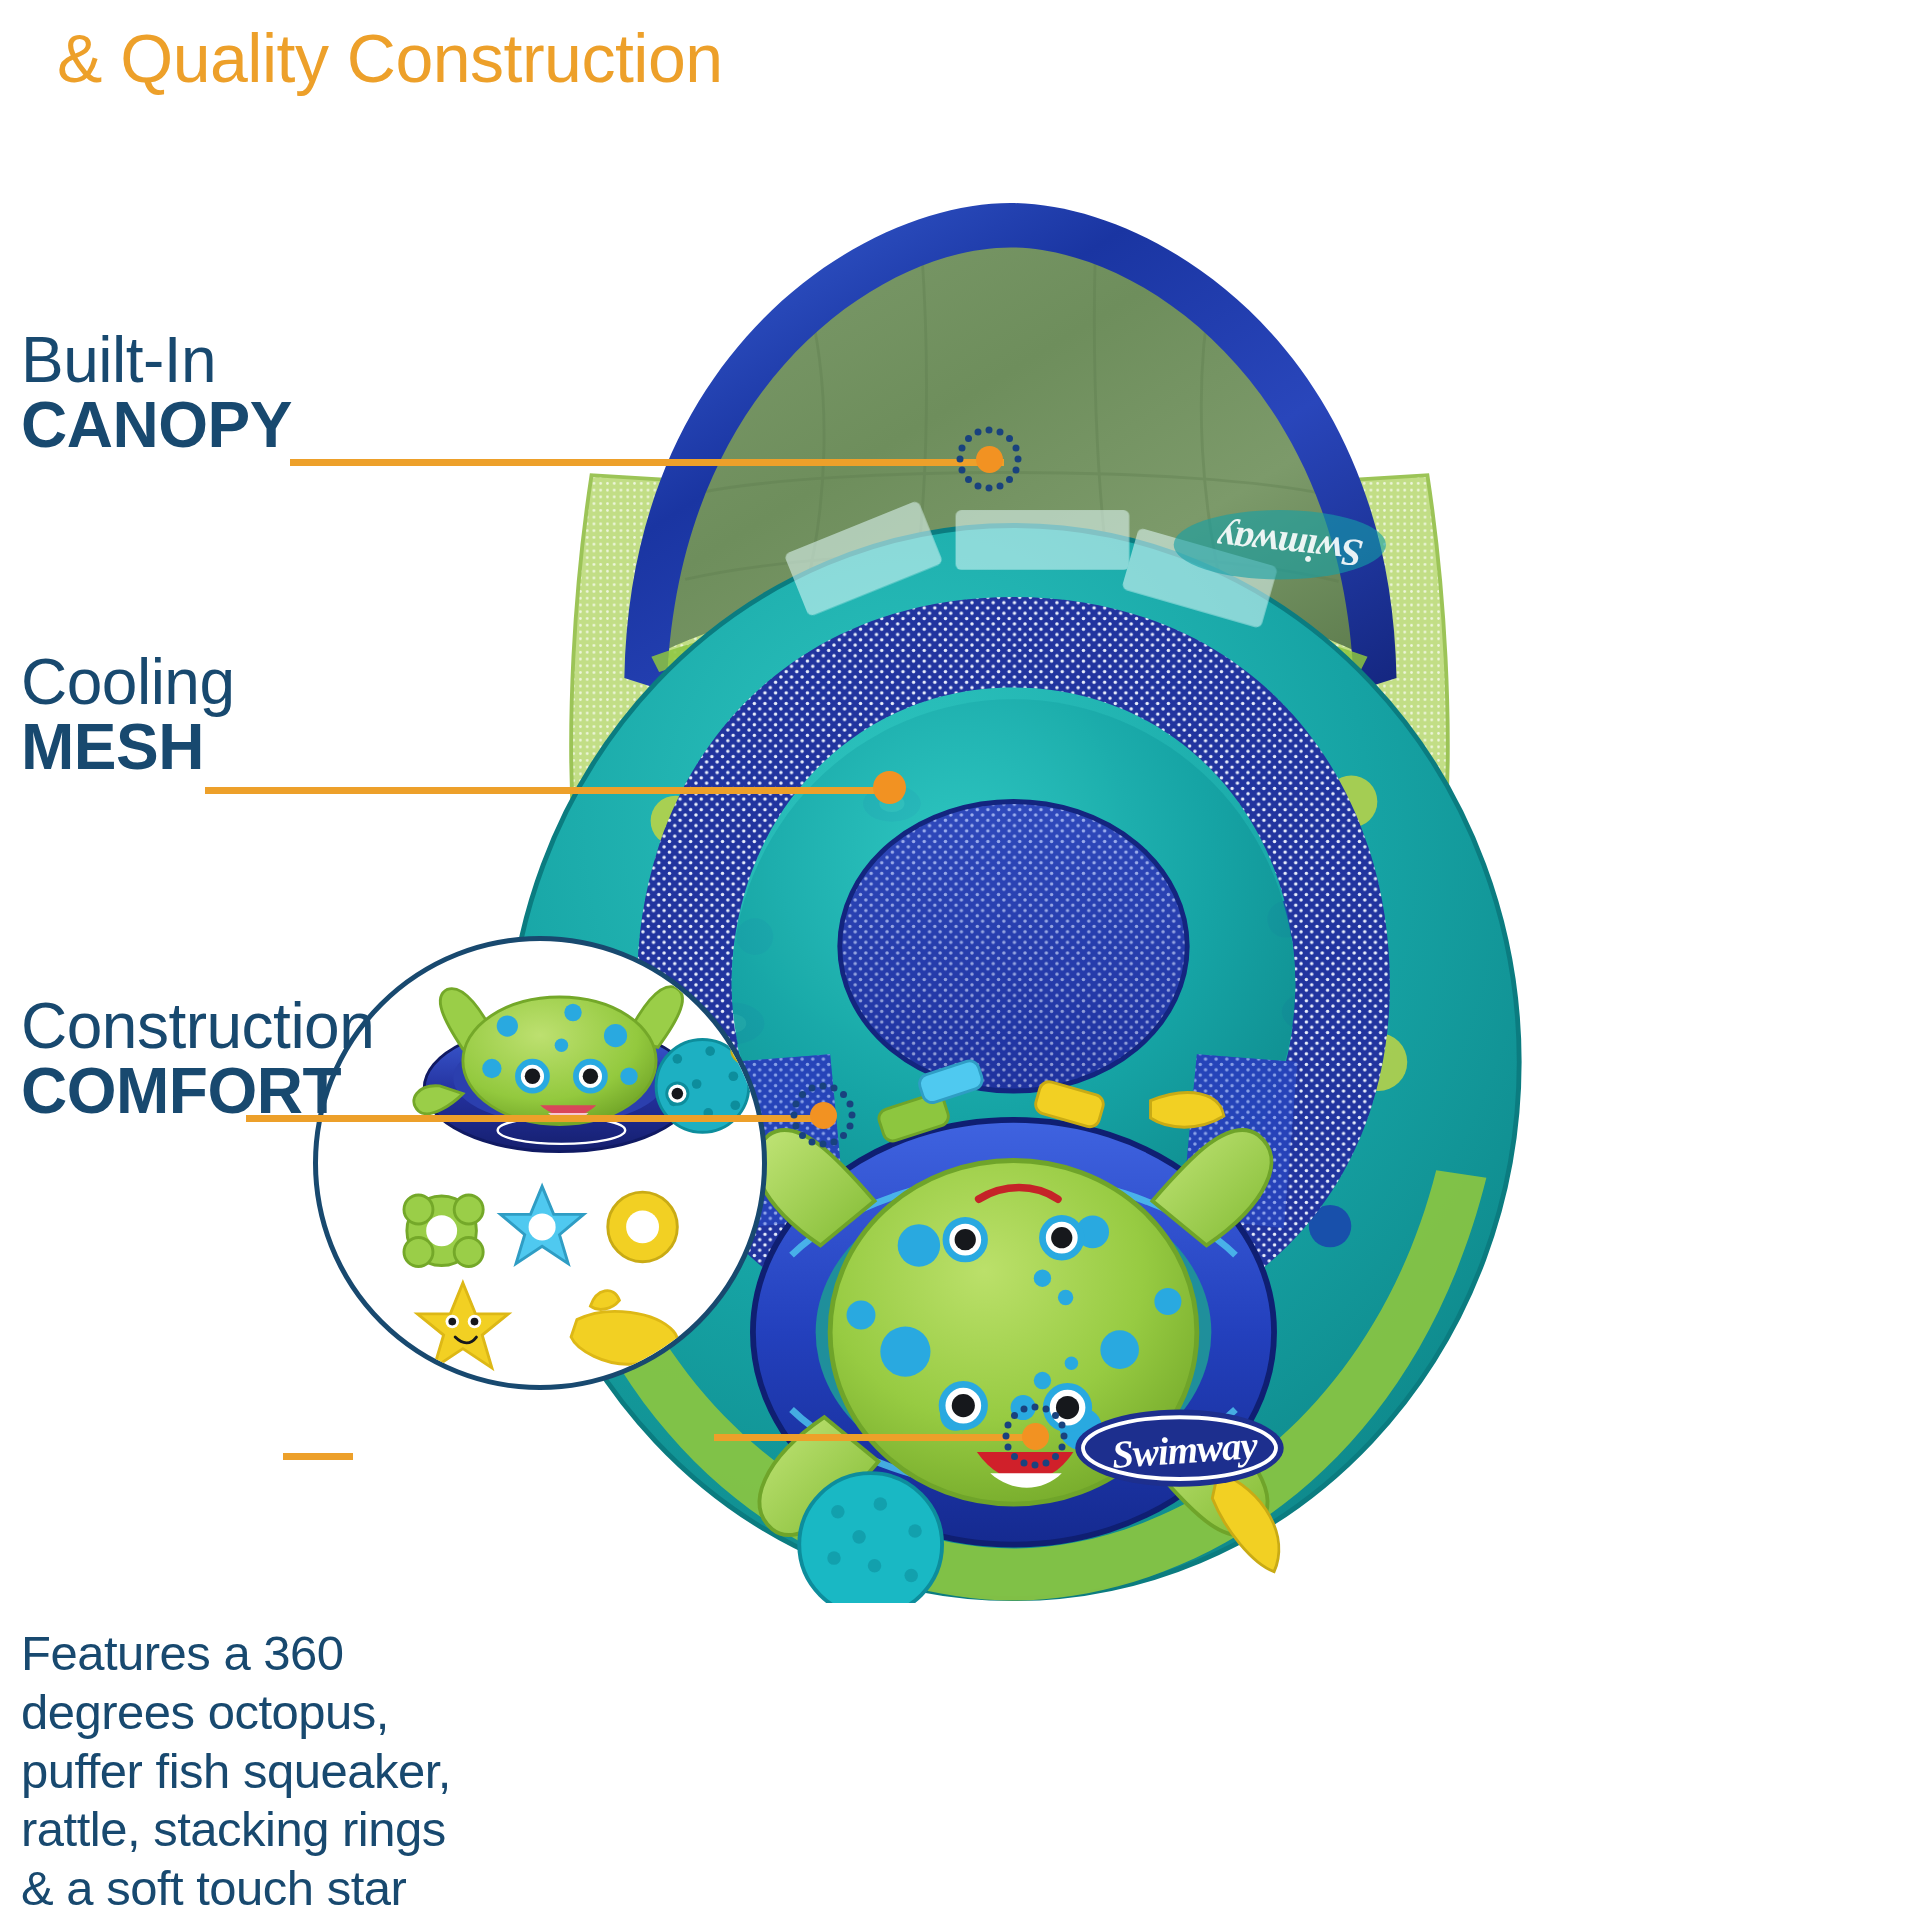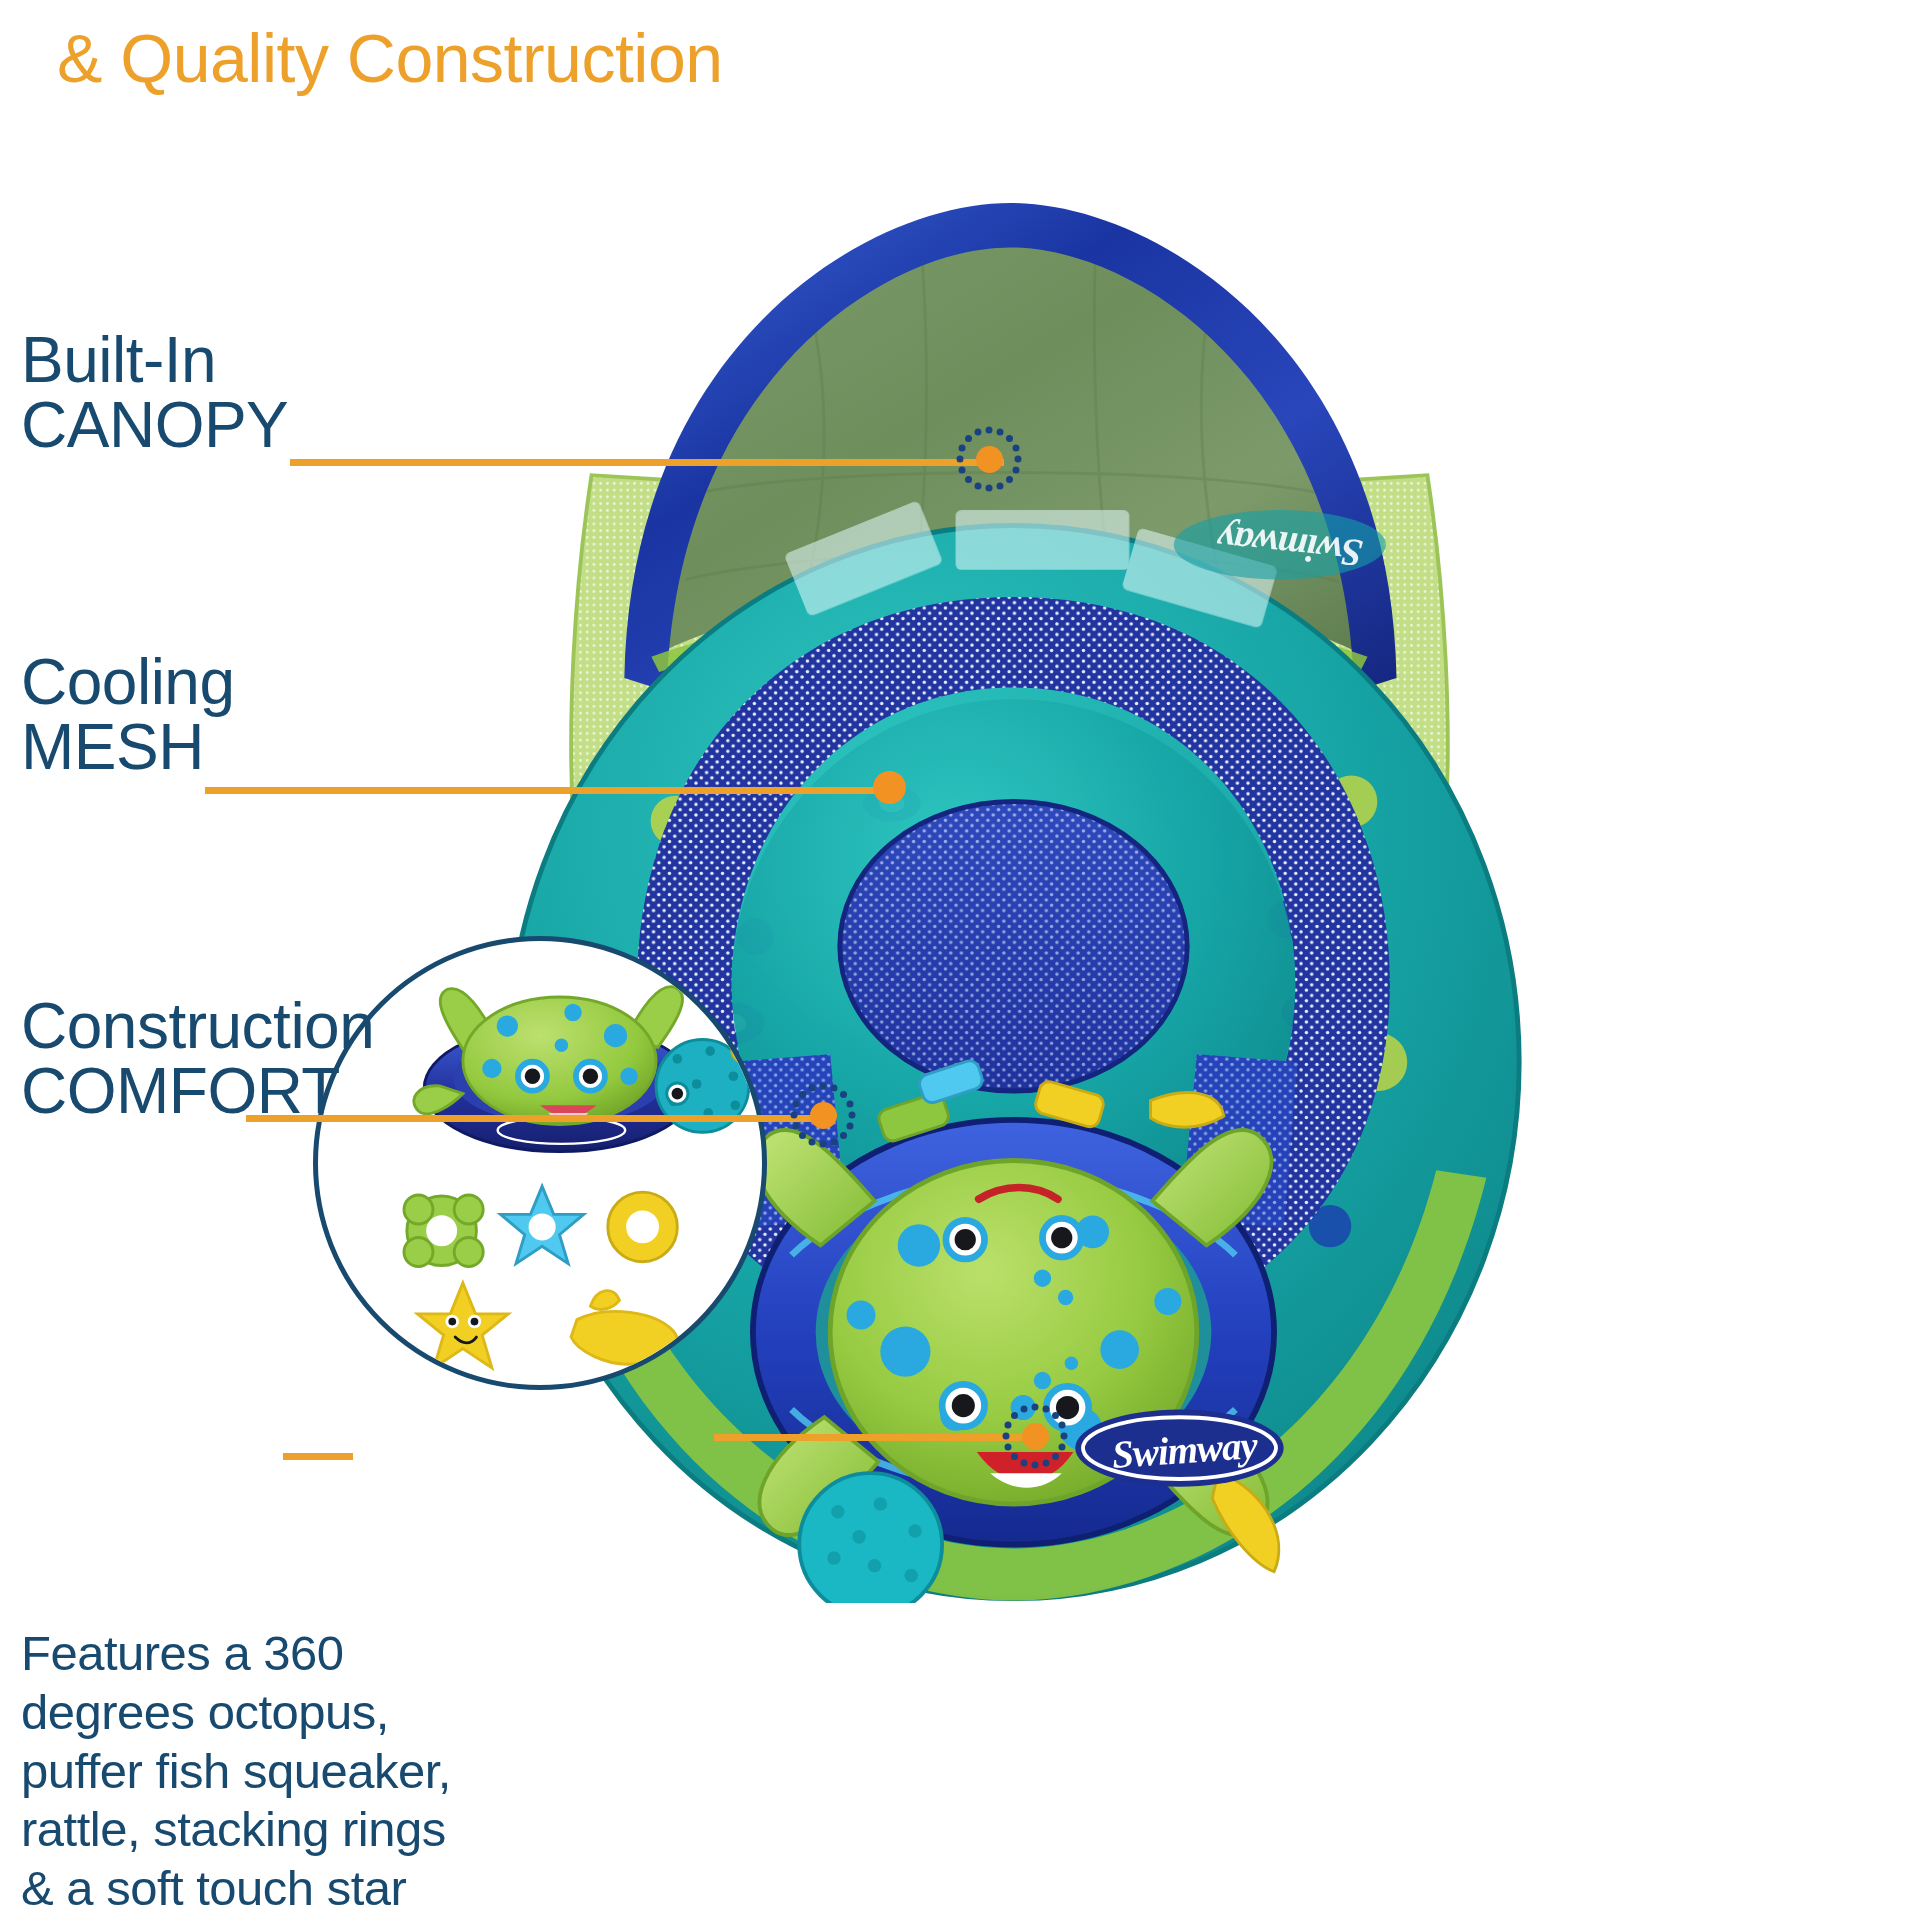--- a/index.html
+++ b/index.html
@@ -9,21 +9,21 @@
   
   #header{position:absolute;left:21px;top:7.7px;width:1062px;}
   #headline{font-size:112px;line-height:1.0;font-weight:bold;color:#18496f;
             letter-spacing:-1px;}
   #subhead{font-size:68px;line-height:1.05;color:#eda02a;font-weight:normal;
            margin-top:15.4px;letter-spacing:-0.5px;margin-left:36px;}
 
   
   .callout{position:absolute;color:#18496f;}
   .callout .l1{font-size:64px;line-height:1.02;font-weight:normal;letter-spacing:-0.5px;white-space:nowrap;}
-  .callout .l2{font-size:64px;line-height:1.02;font-weight:normal;letter-spacing:-0.5px;white-space:nowrap;}
+  .callout .l2{font-size:64px;line-height:1.02;font-weight:bold;letter-spacing:-0.5px;white-space:nowrap;}
   #callout-canopy{left:21px;top:328px;}
   #callout-mesh{left:21px;top:650px;}
   #callout-fabric{left:21px;top:994px;}
   #callout-center{left:21px;top:1352px;}
 
   
   .leader{position:absolute;height:6.8px;background:#eda02a;}
   #leader-canopy{left:290px;top:459px;width:714px;}
   #leader-mesh{left:205px;top:787px;width:686px;}
   #leader-fabric{left:246px;top:1115px;width:574px;}

